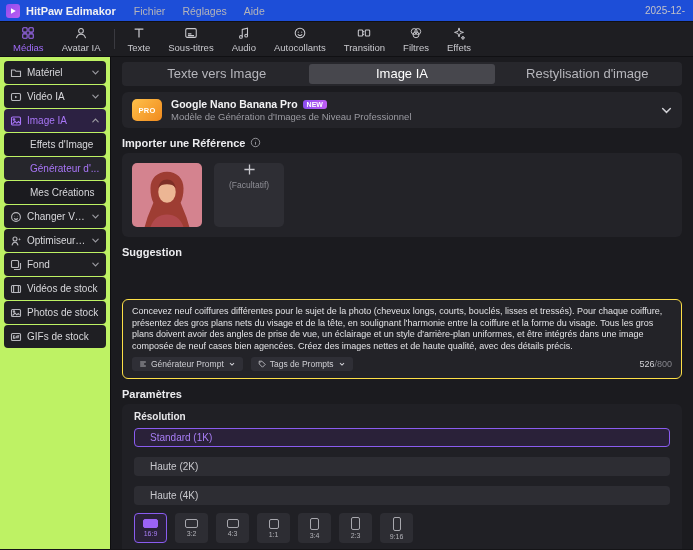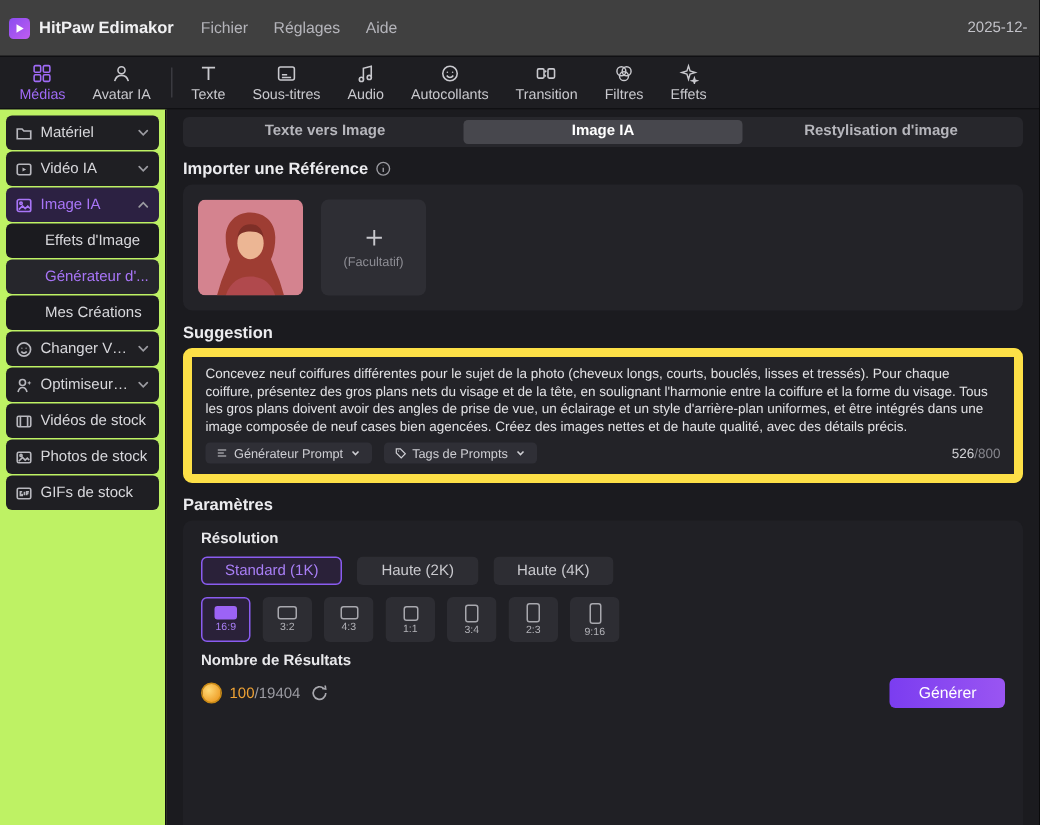--- a/index.html
+++ b/index.html
@@ -4,21 +4,21 @@
 <style>
   * { margin:0; padding:0; box-sizing:border-box; }
   html,body { background:#000; }
   .window {
     width:693px; height:550px; overflow:hidden; position:relative;
     background:#141417; color:#ddd;
     font-family:"Liberation Sans","DejaVu Sans",sans-serif;
     user-select:none;
   }
   
-  .titlebar { height:38px; background:#404040; display:flex; align-items:center; padding:0 8px 0 6px; border-bottom:1px solid #101013;text-align:center; }
+  .titlebar { height:22px; background:#1d4ed8; display:flex; align-items:center; padding:0 8px 0 6px; border-bottom:1px solid #101013;text-align:center; }
   .logo { width:14px; height:14px; border-radius:3px; background:linear-gradient(135deg,#8a4cf0,#c05df0); display:flex; align-items:center; justify-content:center; margin-right:6px; flex-shrink:0; }
   .logo svg { width:8px; height:8px; }
   .app-name { font-size:11px; font-weight:bold; color:#f0f0f2; margin-right:18px; white-space:nowrap; }
   .menu-item { font-size:10.5px; color:#b4b4ba; margin-right:17px; cursor:default; }
   .date { margin-left:auto; font-size:10px; color:#c2c2c8; white-space:nowrap; }
   
   .toolbar { height:35px; background:#1e1e22; display:flex; align-items:center; border-bottom:1px solid #101013; padding-left:4px; }
   .tb-item { display:flex; flex-direction:column; align-items:center; justify-content:center; gap:2px; padding:0 9px; color:#c9c9ce; font-size:9.5px; height:100%; white-space:nowrap; }
   .tb-item svg { width:14px; height:14px; }
   .tb-item.active { color:#a06bf7; }
@@ -30,51 +30,51 @@
   .side-item svg.ic { width:12px; height:12px; flex-shrink:0; color:#b8b8be; }
   .side-item .lbl { white-space:nowrap; overflow:hidden; text-overflow:ellipsis; flex:1; }
   .side-item .chev { width:9px; height:9px; color:#9a9aa0; flex-shrink:0; }
   .side-item.active { background:#2c2142; color:#a875f7; }
   .side-item.active svg.ic { color:#a875f7; }
   .side-item.sub { padding-left:26px; background:#1b1b1f; }
   .side-item.sub.active { background:#26262c; color:#a875f7; }
   
   .main { flex:1; background:#1b1b1f; padding:5px 11px 0; overflow:hidden; display:flex; flex-direction:column; }
   .tabs { display:flex; background:#27272c; border-radius:4px; padding:2px; margin-bottom:6px; flex-shrink:0; }
-  .tab { flex:1; text-align:center; font-size:10px; color:#b6b6bc; padding:2px 0 3px; border-radius:3px;font-weight:bold; }
+  .tab { flex:1; text-align:center; font-size:13px; color:#b6b6bc; padding:2px 0 3px; border-radius:3px; }
   .tab.active { background:#47474d; color:#fff; }
   .sec-label { font-size:11px; font-weight:bold; color:#ececef; margin:2px 0 4px; display:flex; align-items:center; gap:5px; flex-shrink:0; height:13px; }
   .info-ic { width:11px; height:11px; color:#9a9aa0; }
   
   .model-row { background:#242429; border-radius:6px; height:36px; display:flex; align-items:center; padding:0 10px; gap:9px; margin-bottom:6px; flex-shrink:0; }
   .pro-icon { width:30px; height:22px; border-radius:5px; background:linear-gradient(135deg,#ffc14a,#f08a1e); display:flex; align-items:center; justify-content:center; font-size:7.5px; font-weight:bold; color:#fff; letter-spacing:.3px; flex-shrink:0; }
   .model-info { display:flex; flex-direction:column; gap:1px; }
   .model-name-row { display:flex; align-items:center; gap:5px; }
   .model-name { font-size:10.5px; font-weight:bold; color:#f2f2f4; }
   .new-badge { font-size:7px; font-weight:bold; color:#fff; background:linear-gradient(90deg,#8a4cf0,#c05df5); padding:1px 4px; border-radius:3px; }
   .model-desc { font-size:9.5px; color:#9b9ba2; }
   .model-chev { margin-left:auto; width:11px; height:11px; color:#cfcfd4; }
   
   .ref-box { background:#232328; border-radius:6px; padding:10px; display:flex; gap:12px; margin-bottom:6px; flex-shrink:0; height:84px; }
   .thumb { width:70px; height:64px; border-radius:5px; overflow:hidden; flex-shrink:0; }
-  .add-box { width:70px; height:64px; border-radius:5px; background:#2e2e34; display:flex; flex-direction:column; align-items:center; justify-content:center; gap:4px; color:#9b9ba2; flex-shrink:0; }
+  .add-box { width:70px; height:64px; border-radius:5px; background:#2e2e34; display:flex; flex-direction:column; align-items:center; gap:4px; color:#9b9ba2; flex-shrink:0; }
   .add-box svg { width:13px; height:13px; color:#c8c8cd; }
   .optional { font-size:8.5px; color:#8e8e95; }
   
-  .sugg-box { background:#232328; border:6px solid #fde047; border-radius:6px; padding:6px 9px 6px; margin-bottom:6px; flex-shrink:0; }
+  .sugg-box { background:#232328; border:1px solid #fde047; border-radius:6px; padding:6px 9px 6px; margin-bottom:6px; flex-shrink:0;margin-top:37px; }
   .sugg-text { font-size:9px; line-height:1.28; color:#e2e2e5; }
   .sugg-controls { display:flex; align-items:center; gap:8px; margin-top:4px; height:16px; }
   .sugg-btn { display:flex; align-items:center; gap:4px; background:#2f2f36; border-radius:3px; padding:2px 7px; font-size:8.5px; color:#cfcfd4; white-space:nowrap; }
   .sugg-btn svg { width:8px; height:8px; }
   .char-count { margin-left:auto; font-size:9px; color:#d2d2d6; }
   .char-count .max { color:#85858c; }
   
   .params-panel { background:#202025; border-radius:6px 6px 0 0; padding:7px 12px 0; flex:1; }
   .param-label { font-size:10px; font-weight:bold; color:#e8e8eb; margin-bottom:5px; height:12px; }
-  .res-row { display:flex; gap:10px; margin-bottom:8px; }
+  .res-row { display:flex; gap:10px; margin-bottom:8px;flex-direction:column; }
   .res-btn { background:#2d2d33; border:1px solid transparent; border-radius:4px; padding:3px 15px; font-size:10px; color:#c9c9ce; white-space:nowrap; }
   .res-btn.active { background:#2a2139; border-color:#8a5cf0; color:#a87ef5; }
   .fmt-row { display:flex; gap:8px; margin-bottom:7px; }
   .fmt-btn { width:33px; height:30px; background:#2d2d33; border:1px solid transparent; border-radius:4px; display:flex; flex-direction:column; align-items:center; justify-content:center; gap:2px; }
   .fmt-shape { border:1px solid #a8a8ae; border-radius:2px; }
   .fmt-lbl { font-size:7px; color:#b2b2b8; }
   .fmt-btn.active { background:#2a2139; border-color:#8a5cf0; }
   .fmt-btn.active .fmt-shape { background:#9c63f6; border-color:#9c63f6; }
   .fmt-btn.active .fmt-lbl { color:#a87ef5; }
   .fmt-btn:nth-child(1) .fmt-shape { width:15px; height:9px; }
@@ -242,20 +242,30 @@
             <path d="M2 10.3c.5-2 1.6-3 3-3s2.5 1 3 3"></path>
             <path d="M9.5 2.8l.4 1.1 1.1.4-1.1.4-.4 1.1-.4-1.1-1.1-.4 1.1-.4z" fill="currentColor" stroke="none"></path>
           </svg>
         <span class="lbl">Optimiseur Vi...</span>
         <svg class="chev" viewBox="0 0 10 10" fill="none" stroke="currentColor" stroke-width="1.3" stroke-linecap="round">
             <path d="M2 3.5l3 3 3-3"></path>
           </svg>
       </div>
       <div class="side-item">
         <svg class="ic" viewBox="0 0 12 12" fill="none" stroke="currentColor" stroke-width="1.1">
+            <rect x="1.5" y="1.5" width="7" height="7" rx="1"></rect>
+            <path d="M10.5 4v5.3a1.2 1.2 0 0 1-1.2 1.2H4"></path>
+          </svg>
+        <span class="lbl">Fond</span>
+        <svg class="chev" viewBox="0 0 10 10" fill="none" stroke="currentColor" stroke-width="1.3" stroke-linecap="round">
+            <path d="M2 3.5l3 3 3-3"></path>
+          </svg>
+      </div>
+      <div class="side-item">
+        <svg class="ic" viewBox="0 0 12 12" fill="none" stroke="currentColor" stroke-width="1.1">
             <rect x="1.5" y="2.5" width="9" height="7" rx="1"></rect>
             <path d="M3.6 2.5v7M8.4 2.5v7"></path>
           </svg>
         <span class="lbl">Vidéos de stock</span>
       </div>
       <div class="side-item">
         <svg class="ic" viewBox="0 0 12 12" fill="none" stroke="currentColor" stroke-width="1.1">
             <rect x="1.5" y="2.5" width="9" height="7" rx="1"></rect>
             <path d="M2.5 8.5L5 6l1.8 1.8 1.4-1.3 1.3 1.3"></path>
             <circle cx="4" cy="4.6" r=".7"></circle>
@@ -272,20 +282,33 @@
     </div>
 
     <div class="main">
 
       <div class="tabs">
         <div class="tab">Texte vers Image</div>
         <div class="tab active">Image IA</div>
         <div class="tab">Restylisation d'image</div>
       </div>
 
+      <div class="model-row">
+        <div class="pro-icon">PRO</div>
+        <div class="model-info">
+          <div class="model-name-row">
+            <span class="model-name">Google Nano Banana Pro</span>
+            <span class="new-badge">NEW</span>
+          </div>
+          <span class="model-desc">Modèle de Génération d'Images de Niveau Professionnel</span>
+        </div>
+        <svg class="model-chev" viewBox="0 0 10 10" fill="none" stroke="currentColor" stroke-width="1.3" stroke-linecap="round">
+            <path d="M1.5 3.2L5 6.7l3.5-3.5"></path>
+          </svg>
+      </div>
 
       <div class="sec-label">
         <span>Importer une Référence</span>
         <svg class="info-ic" viewBox="0 0 12 12" fill="none" stroke="currentColor" stroke-width="1">
             <circle cx="6" cy="6" r="4.6"></circle>
             <path d="M6 5.3v3.1M6 3.6v.3"></path>
           </svg>
       </div>
       <div class="ref-box">
         <div class="thumb">

